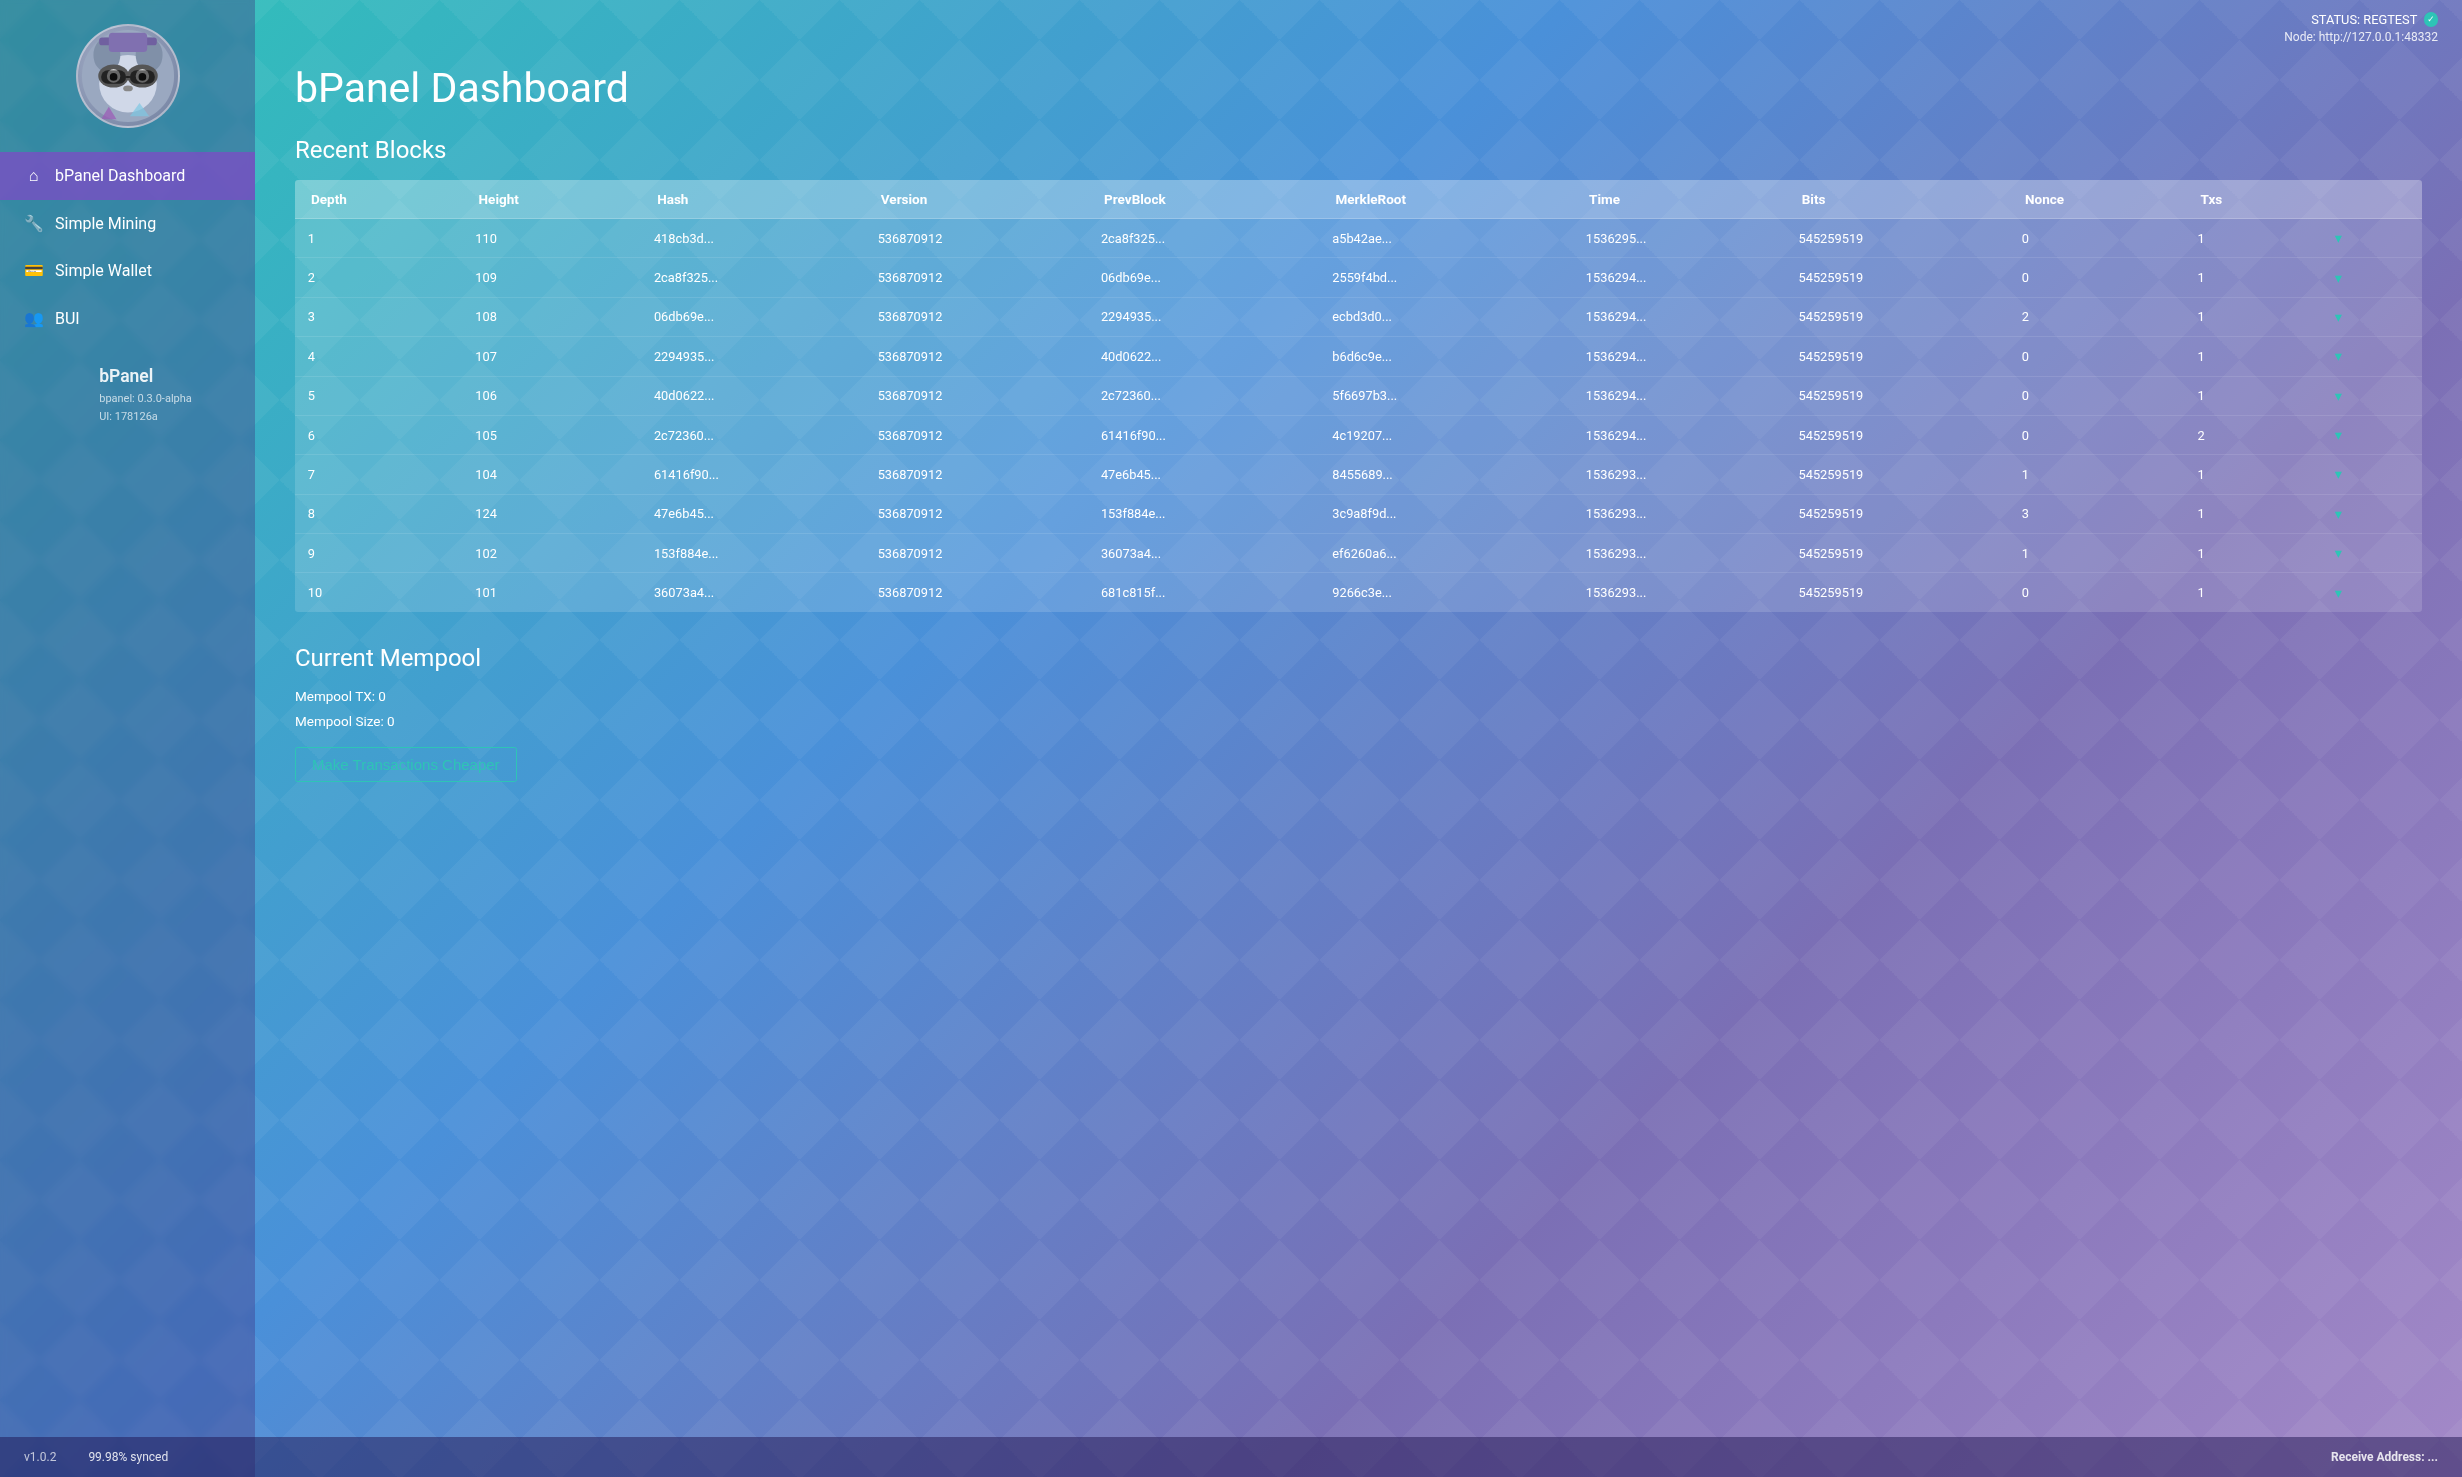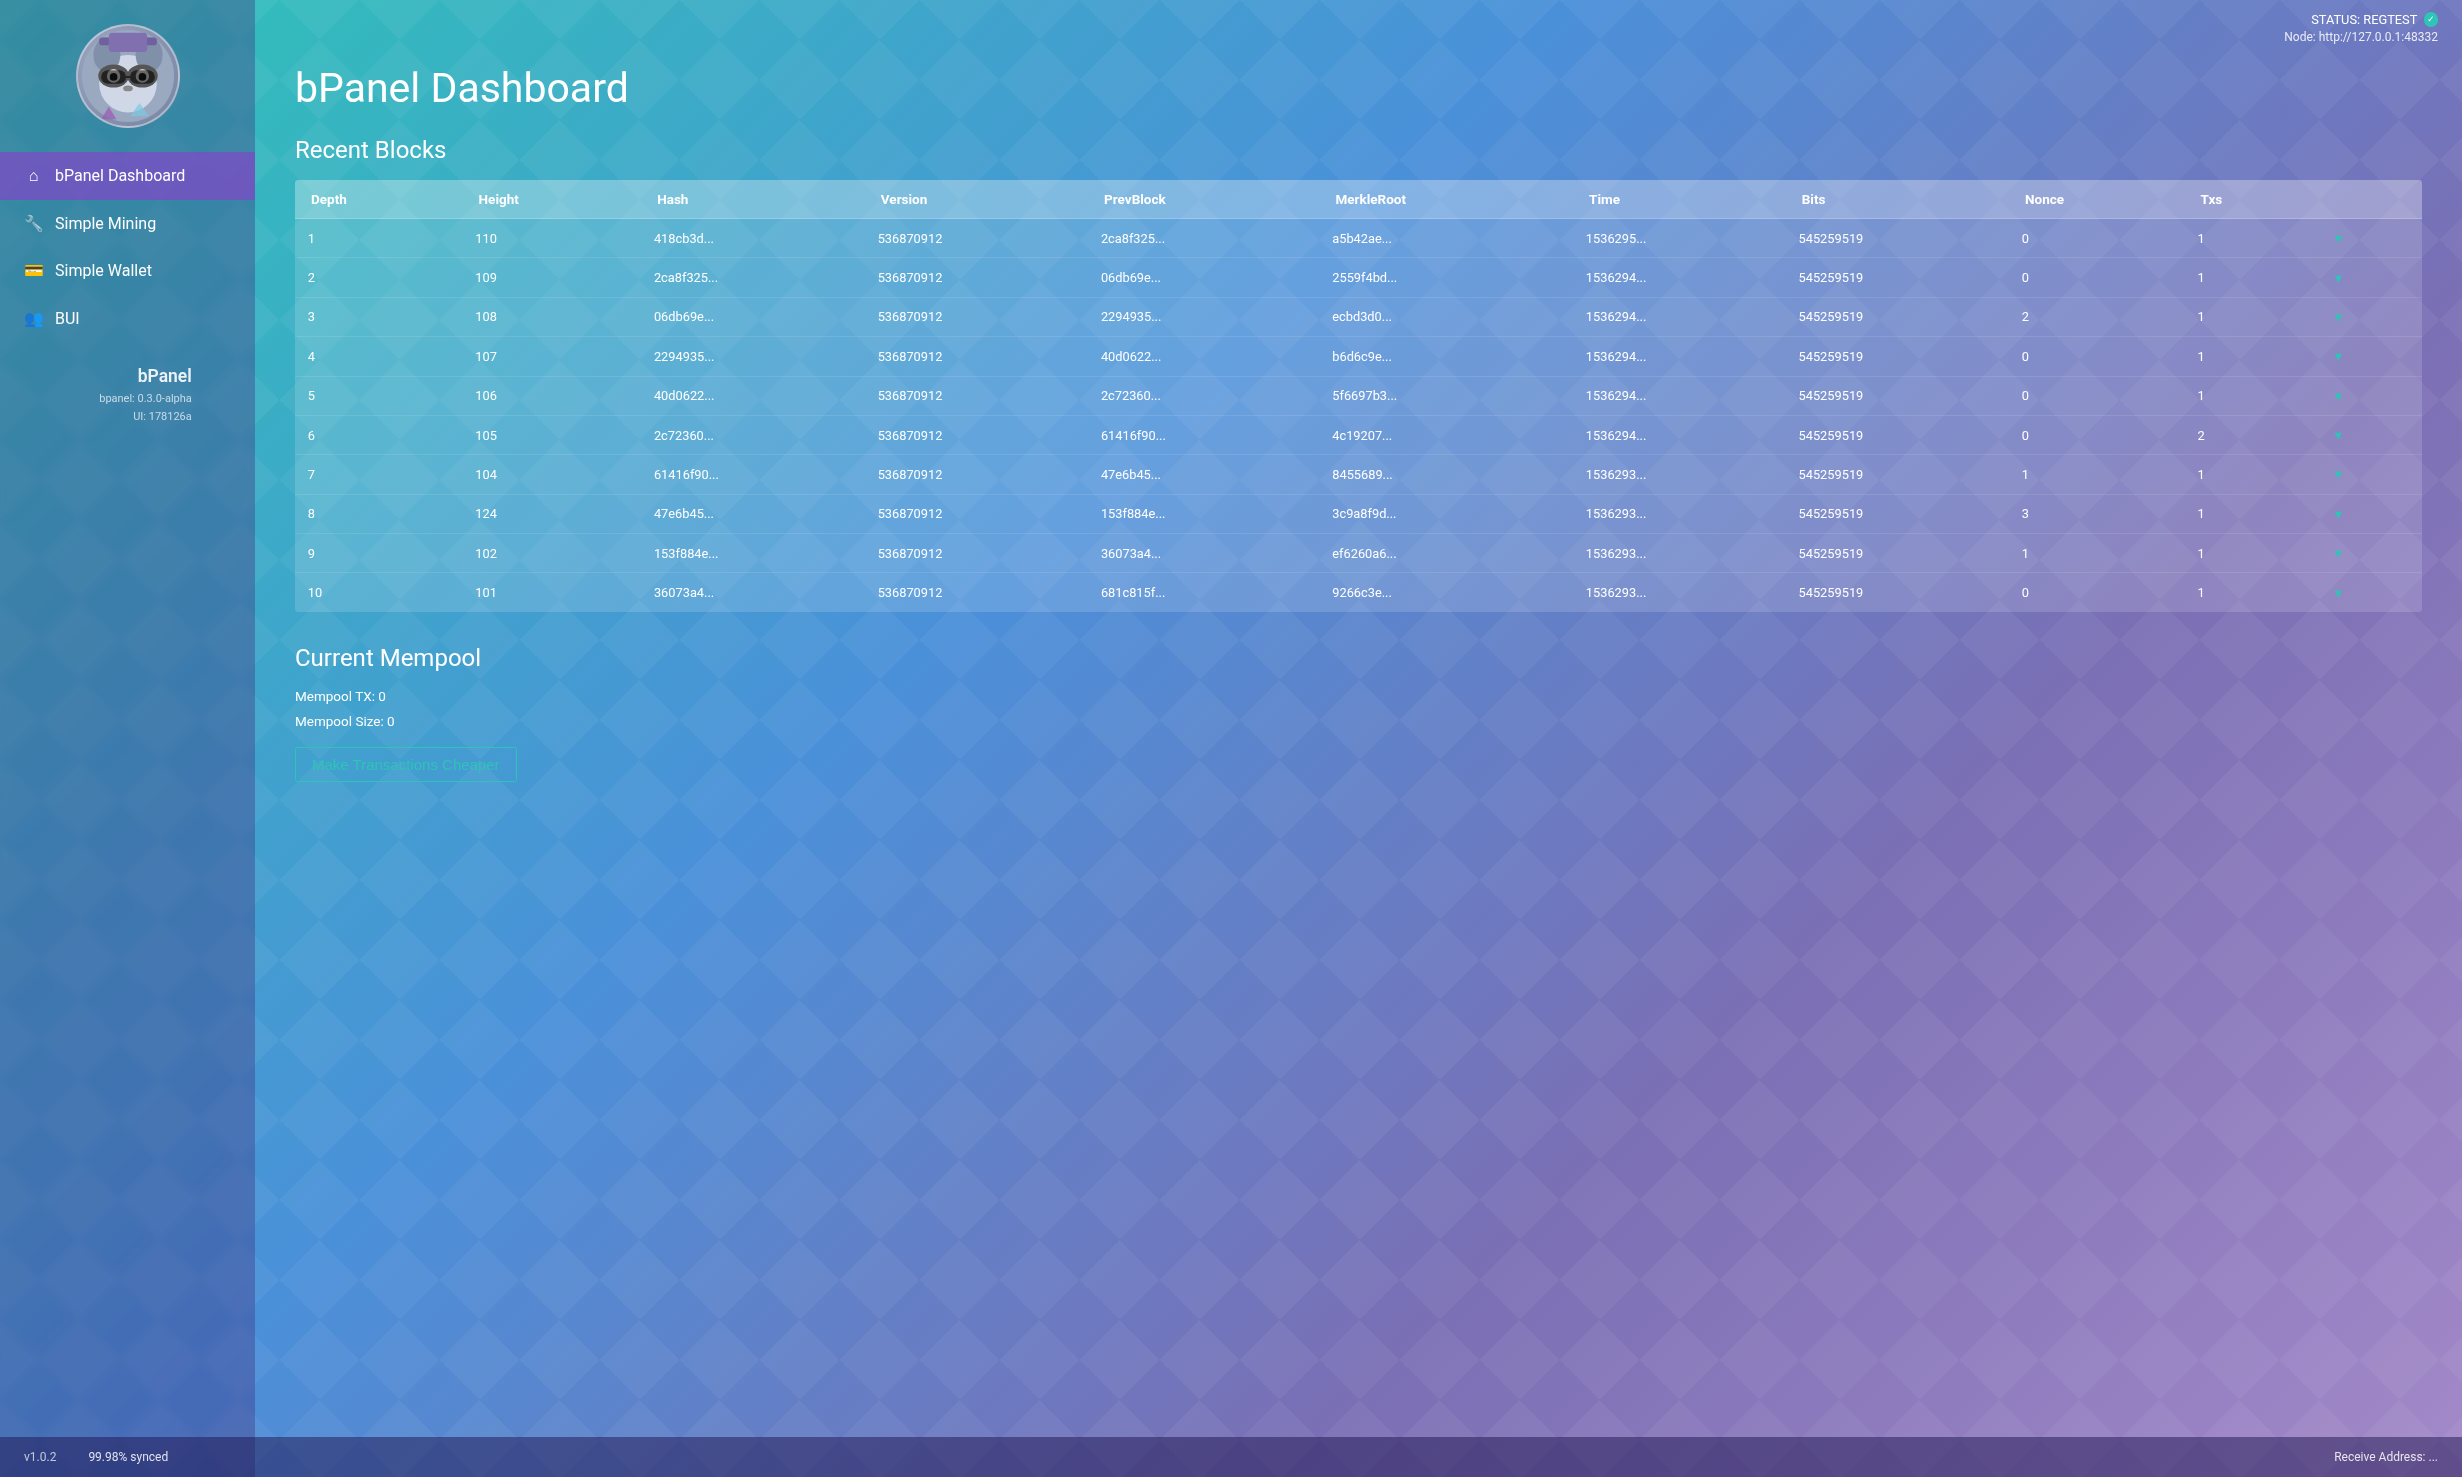--- a/index.html
+++ b/index.html
@@ -80,21 +80,21 @@
     }
 
     .nav-icon {
       font-size: 16px;
       width: 19px;
       text-align: center;
     }
 
     .sidebar-footer {
       margin-top: 24px;
-      text-align: right;
+      text-align: left;
       color: rgba(255,255,255,0.9);
       margin-left: 36px;
     }
 
     .sidebar-footer .app-name {
       font-size: 17.5px;
       font-weight: 600;
       margin-bottom: 4px;
     }
 
@@ -249,20 +249,21 @@
     .bottom-version {
       color: rgba(255,255,255,0.7);
     }
 
     .bottom-sync {
       flex: 1;
     }
 
     .bottom-receive {
       text-align: right;
+      font-weight: bold;
     }
   </style>
 </head>
 <body>
 
 <div class="status-bar">
   <div class="status-line">
     <span>STATUS: REGTEST</span>
     <span class="status-dot">✓</span>
   </div>

